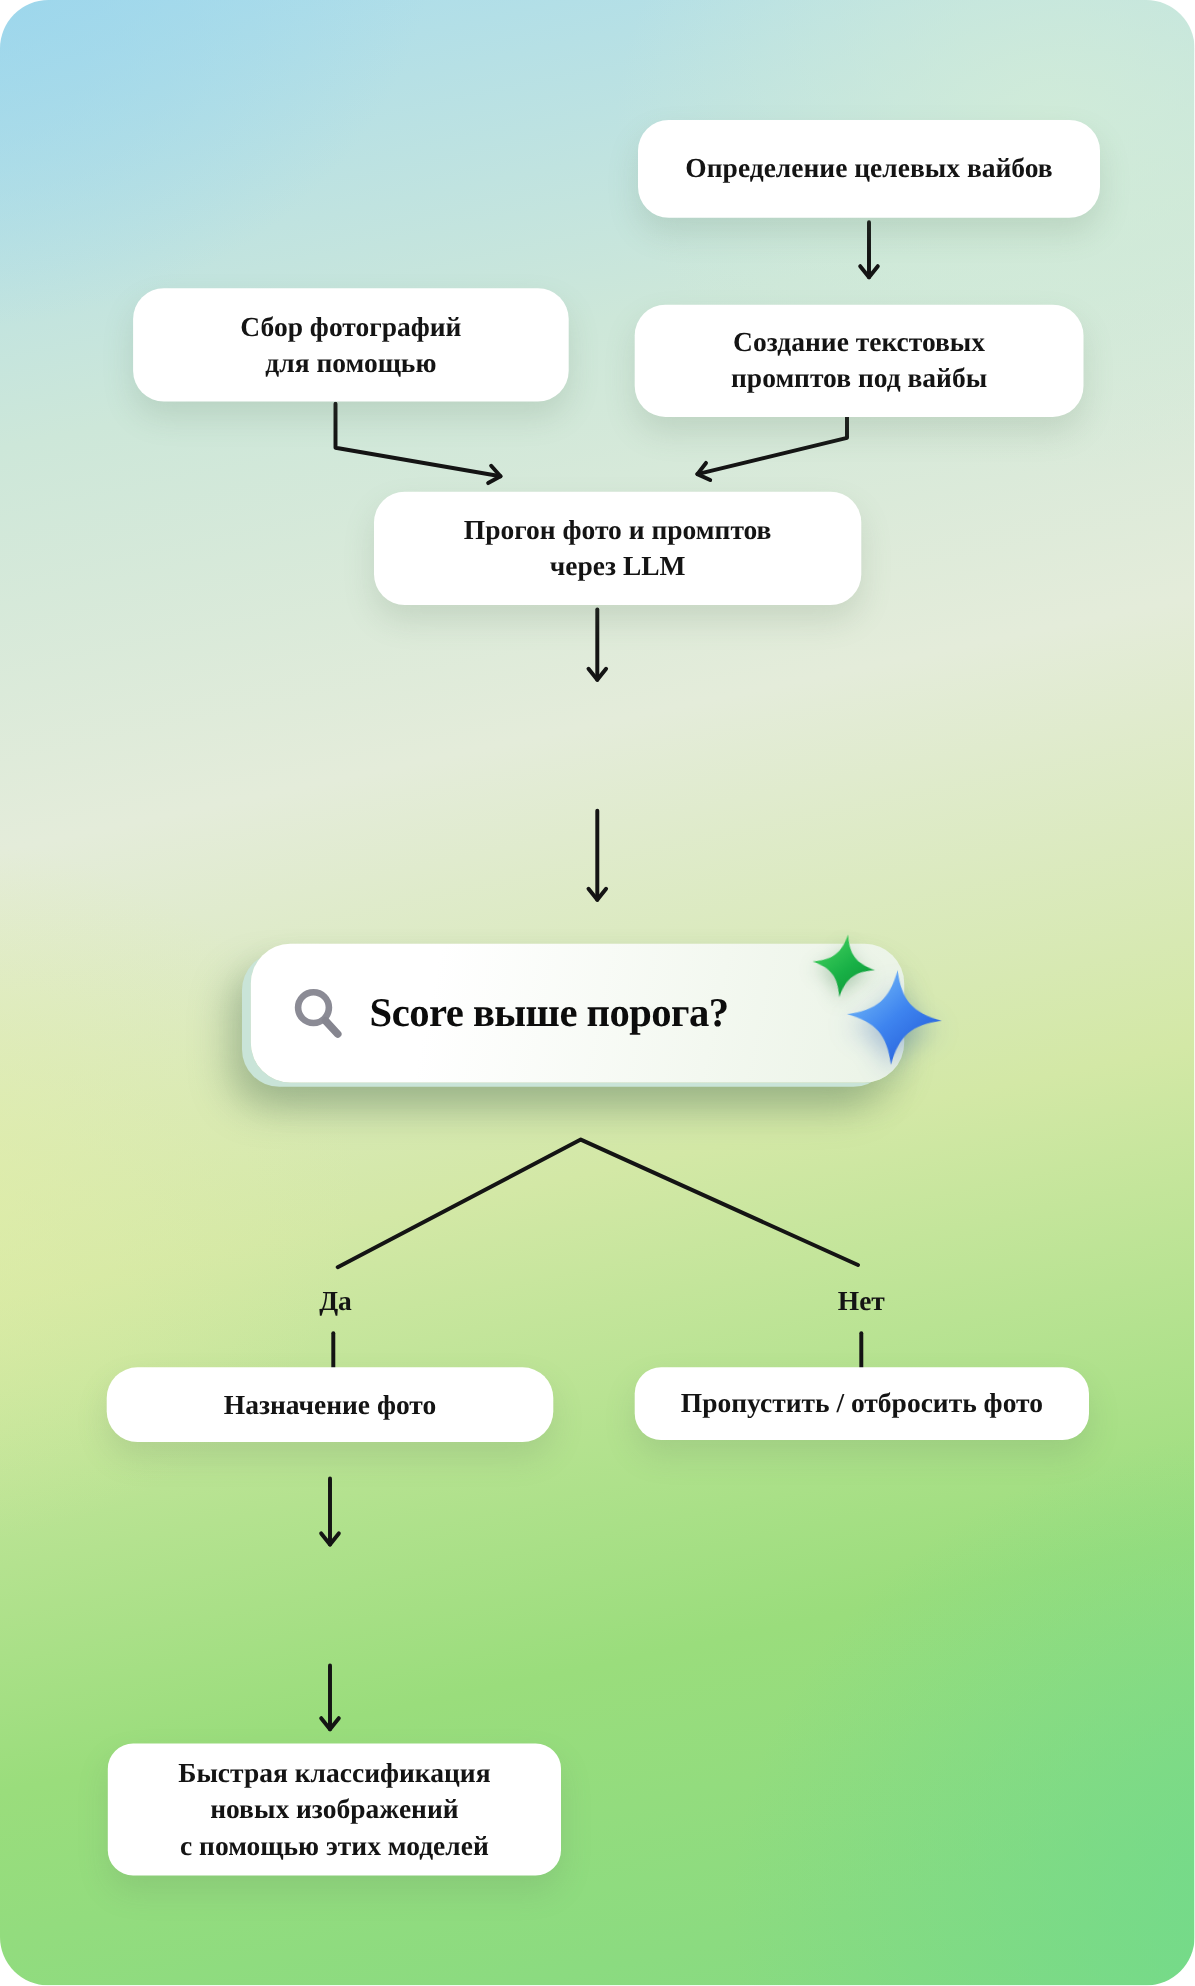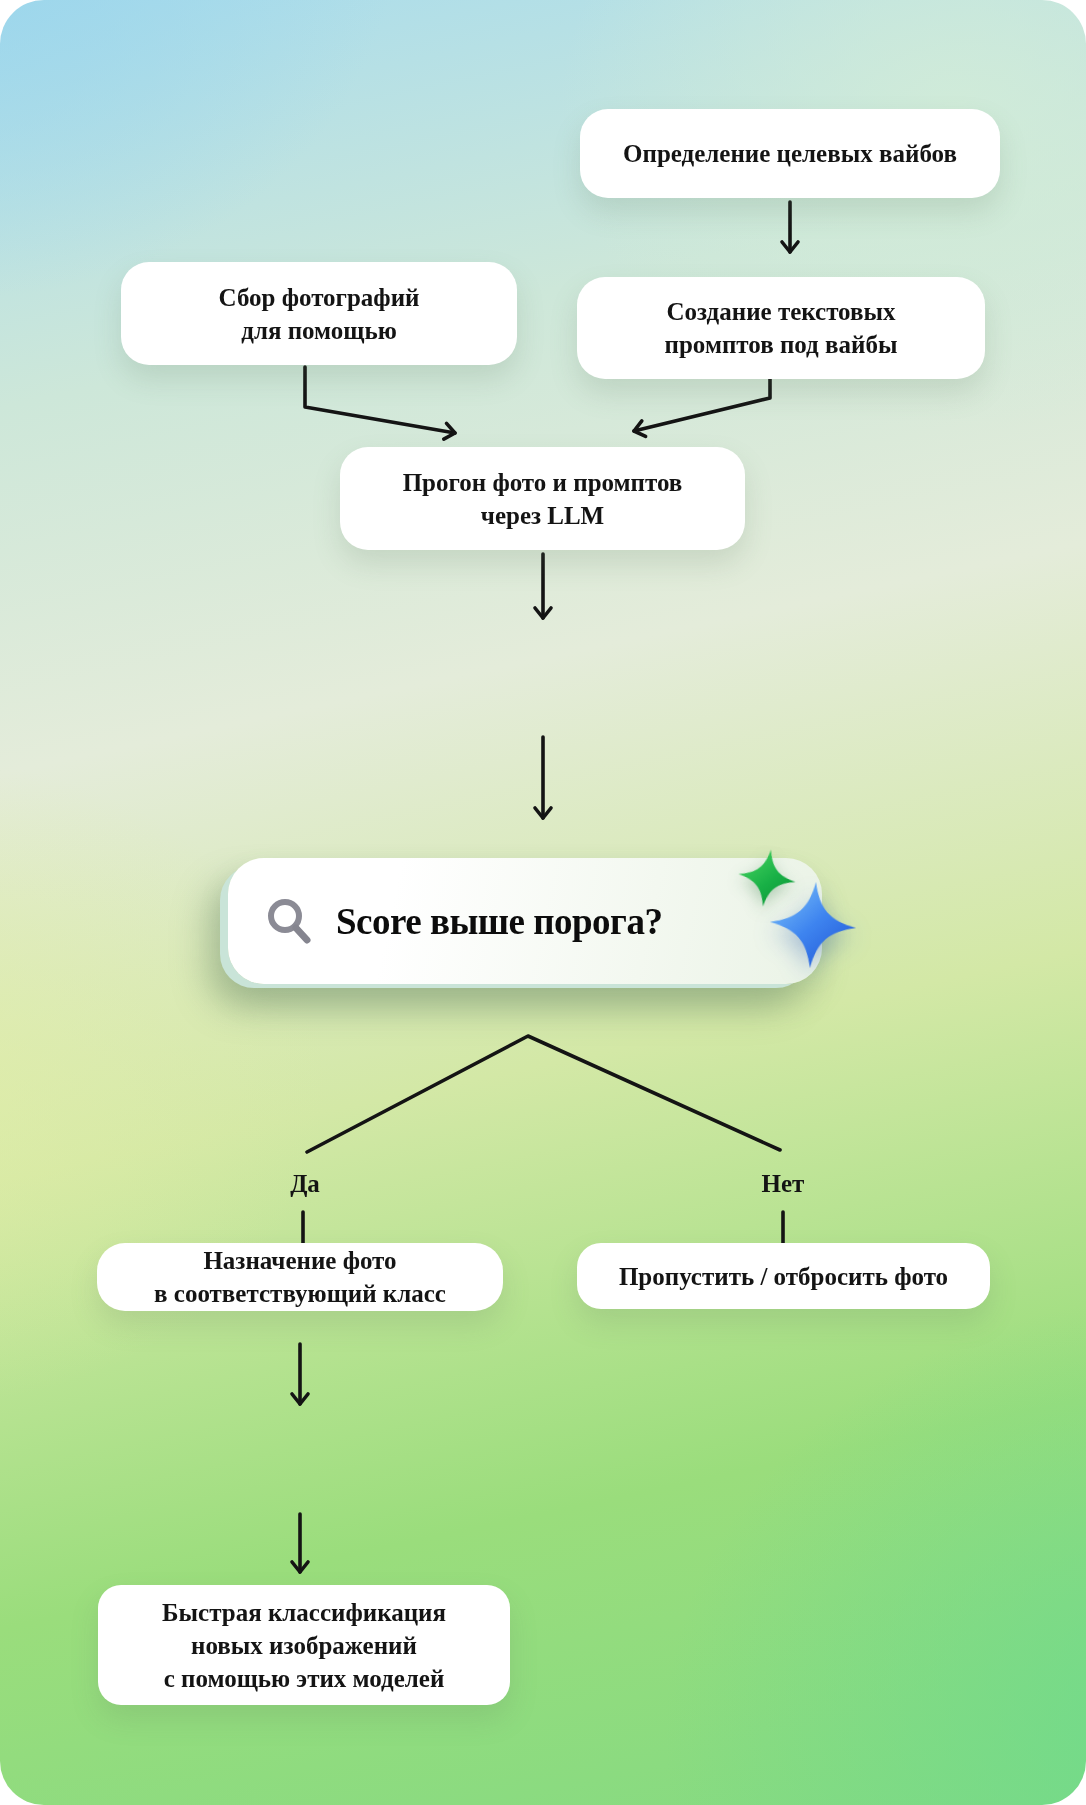--- a/index.html
+++ b/index.html
@@ -78,21 +78,21 @@
   <div class="node" style="left:107px;top:262px;width:396px;height:103px;margin-left:14px;">
     <div>Сбор фотографий</div>
     <div>для помощью</div>
   </div>
 
   <div class="node" style="left:577px;top:265px;width:408px;height:102px;margin-top:12px;">
     <div>Создание текстовых</div>
     <div>промптов под вайбы</div>
   </div>
 
-  <div class="node" style="left:340px;top:447px;width:405px;height:103px;">
+  <div class="node" style="left:340px;top:447px;width:443px;height:103px;">
     <div>Прогон фото и промптов</div>
     <div>через LLM</div>
   </div>
 
 
   <div class="decision-bar">
     <svg class="magnifier" width="50" height="50" viewBox="0 0 50 50">
       <circle cx="21" cy="20" r="14" fill="none" stroke="#8b8b95" stroke-width="6"></circle>
       <line x1="32" y1="32" x2="43" y2="44" stroke="#85858f" stroke-width="7" stroke-linecap="round"></line>
     </svg>
@@ -104,21 +104,20 @@
   </svg>
   <svg class="sparkle sparkle-blue" viewBox="0 0 100 100">
     <path d="M50 2 C56 32 68 44 98 50 C68 56 56 68 50 98 C44 68 32 56 2 50 C32 44 44 32 50 2 Z" fill="url(#gradBlue)"></path>
   </svg>
 
   <div class="branch-label" style="left:245px;top:1170px;">Да</div>
   <div class="branch-label" style="left:723px;top:1170px;">Нет</div>
 
   <div class="node" style="left:97px;top:1243px;width:406px;height:68px;">
     <div>Назначение фото</div>
-    <div>в соответствующий класс</div>
   </div>
 
   <div class="node" style="left:577px;top:1243px;width:413px;height:66px;border-radius:24px;">
     <div>Пропустить / отбросить фото</div>
   </div>
 
 
   <div class="node" style="left:98px;top:1585px;width:412px;height:120px;border-radius:23px;">
     <div>Быстрая классификация</div>
     <div>новых изображений</div>

